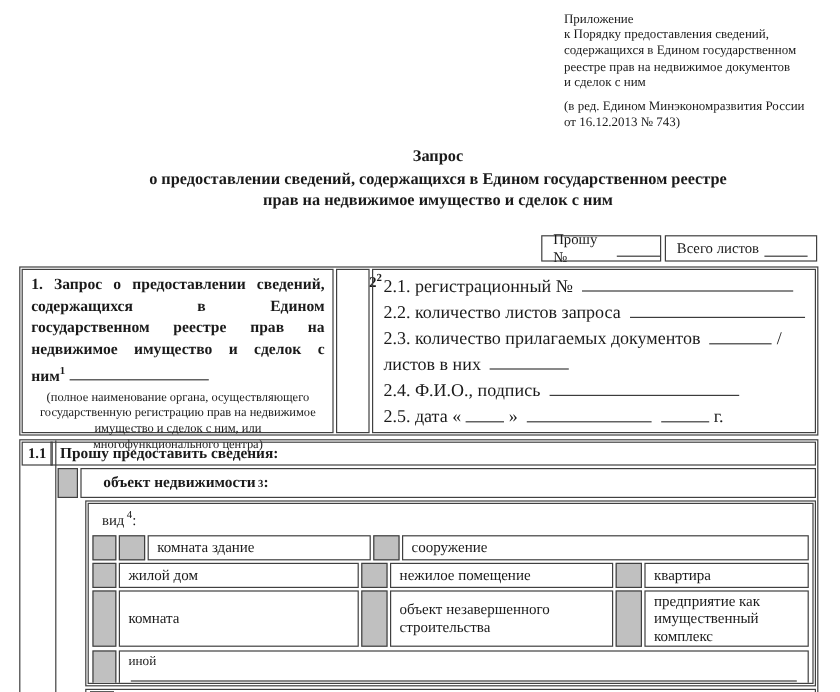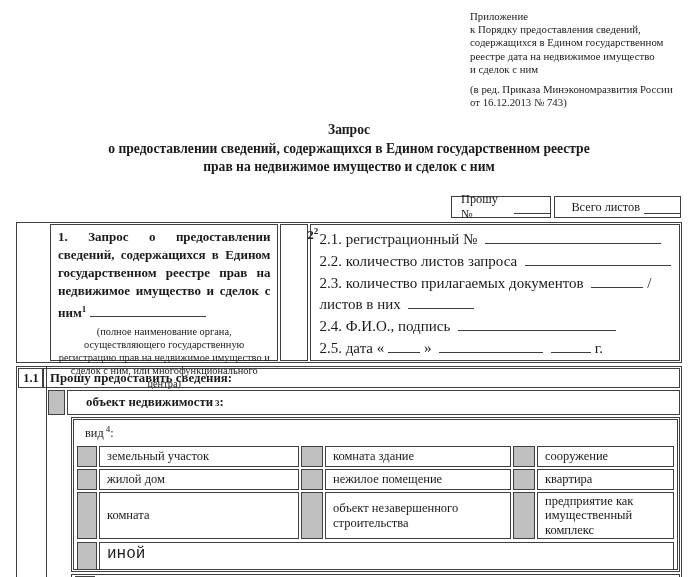--- a/index.html
+++ b/index.html
@@ -5,37 +5,37 @@
   html,body{margin:0;padding:0;background:#ffffff;}
   .page{position:relative;width:700px;height:577px;overflow:hidden;background:#fff;
         font-family:"Liberation Serif","DejaVu Serif",serif;color:#1a1a1a;}
 
   
   .appendix{position:absolute;left:470px;top:10px;width:226px;font-size:10.8px;line-height:13.2px;}
   .appendix div{white-space:nowrap;}
   .appendix .rev{margin-top:7px;}
 
   
-  .doc-title{position:absolute;left:16px;top:121px;width:666px;text-align:center;
+  .doc-title{position:absolute;left:32px;top:121px;width:666px;text-align:center;
              font-weight:bold;font-size:13.6px;line-height:18.6px;}
 
   
   .sheet-box{position:absolute;top:196px;height:22px;border:1px solid #404040;box-sizing:border-box;
              font-size:12.3px;display:flex;align-items:center;padding-left:9px;}
   .sheet-box--num{left:451px;width:100px;}
-  .sheet-box--total{left:554px;width:127px;justify-content:flex-end;}
+  .sheet-box--total{left:554px;width:127px;}
 
   
   .bl{display:inline-block;height:12px;border-bottom:1px solid #3c3c3c;margin-left:4px;}
 
   
   .s1{position:absolute;left:16px;top:222px;width:666px;height:141px;border:1px solid #404040;
       box-sizing:border-box;padding:1px;display:flex;gap:2px;}
   .s1>div{border:1px solid #404040;box-sizing:border-box;}
-  .s1-left{width:298px;padding:3px 7px 0 7px;margin-left:32px;}
+  .s1-left{width:298px;padding:3px 7px 0 7px;}
   .s1-main{font-weight:bold;font-size:13px;line-height:18px;text-align:justify;word-spacing:2px;}
   .s1-main sup{font-size:9px;}
   .s1-note{font-size:10.4px;line-height:13px;text-align:center;margin-top:3px;}
   .s1-num{width:21px;font-weight:bold;font-size:12.5px;text-align:left;padding-top:1px;padding-left:26px;}
   .s1-num sup{font-size:9px;}
   .s1-right{flex:1;font-size:15px;line-height:21.8px;padding:4px 8px 0 8px;}
   .s1-right .ln{white-space:nowrap;overflow:hidden;}
 
   
   .s11{position:absolute;left:16px;top:366px;width:666px;height:215px;border:1px solid #404040;box-sizing:border-box;}
@@ -55,40 +55,40 @@
   .s11-rowC{position:absolute;left:54px;top:50px;right:1px;height:155px;border:1px solid #404040;
             box-sizing:border-box;padding:1px;}
   .vid-inner{border:1px solid #404040;box-sizing:border-box;height:100%;overflow:hidden;}
   .vid-label{font-size:12.3px;padding:4px 0 5px 11px;}
   .vid-row{display:flex;gap:2px;margin:0 3px 2px 3px;}
   .vid-cell{border:1px solid #404040;box-sizing:border-box;font-size:12.5px;line-height:14.6px;
             display:flex;align-items:center;padding:1px 4px 1px 7px;}
   .c1{width:200px;} .c2{width:186px;} .c3{flex:1;}
   .cb1{width:20px;} .cb2{width:22px;} .cb3{width:22px;}
   .r12>div{height:21px;} .r3>div{height:47px;margin-bottom:1px;} .r4>div{height:29px;}
-  .other-cell{flex:1;border:1px solid #404040;box-sizing:border-box;font-size:16px;padding:2px 0 0 7px;font-family:Liberation Mono, monospace;}
+  .other-cell{flex:1;border:1px solid #404040;box-sizing:border-box;font-size:11px;padding:2px 0 0 7px;}
   .fill-line{border-bottom:1px solid #3c3c3c;margin:9px 9px 0 2px;height:1px;}
 
   
   .s11-next{position:absolute;left:54px;top:207px;right:1px;height:12px;border:1px solid #404040;
             box-sizing:border-box;padding:1px;}
   .s11-next .cbx{width:20px;height:8px;margin-left:2px;}
 </style>
 </head>
 <body>
 
 <div class="page">
 
   <div class="appendix">
     <div>Приложение</div>
     <div>к Порядку предоставления сведений,</div>
     <div>содержащихся в Едином государственном</div>
-    <div>реестре дата на недвижимое имущество</div>
+    <div>реестре прав на недвижимое документов</div>
     <div>и сделок с ним</div>
-    <div class="rev">(в ред. Приказа Минэкономразвития России</div>
+    <div class="rev">(в ред. Едином Минэкономразвития России</div>
     <div>от 16.12.2013 № 743)</div>
   </div>
 
   <div class="doc-title">
     <div>Запрос</div>
     <div>о предоставлении сведений, содержащихся в Едином государственном реестре</div>
     <div>прав на недвижимое имущество и сделок с ним</div>
   </div>
 
   <div class="sheet-box sheet-box--num">
@@ -158,21 +158,20 @@
     </div>
 
     <div class="s11-rowC">
       <div class="vid-inner">
         <div class="vid-label">
           <span>вид</span><sup>4</sup><span>:</span>
         </div>
 
         <div class="vid-row r12">
           <div class="cbx cb1"></div>
-          <div class="vid-cell c1">земельный участок</div>
           <div class="cbx cb2"></div>
           <div class="vid-cell c2">комната здание</div>
           <div class="cbx cb3"></div>
           <div class="vid-cell c3">сооружение</div>
         </div>
 
         <div class="vid-row r12">
           <div class="cbx cb1"></div>
           <div class="vid-cell c1">жилой дом</div>
           <div class="cbx cb2"></div>

